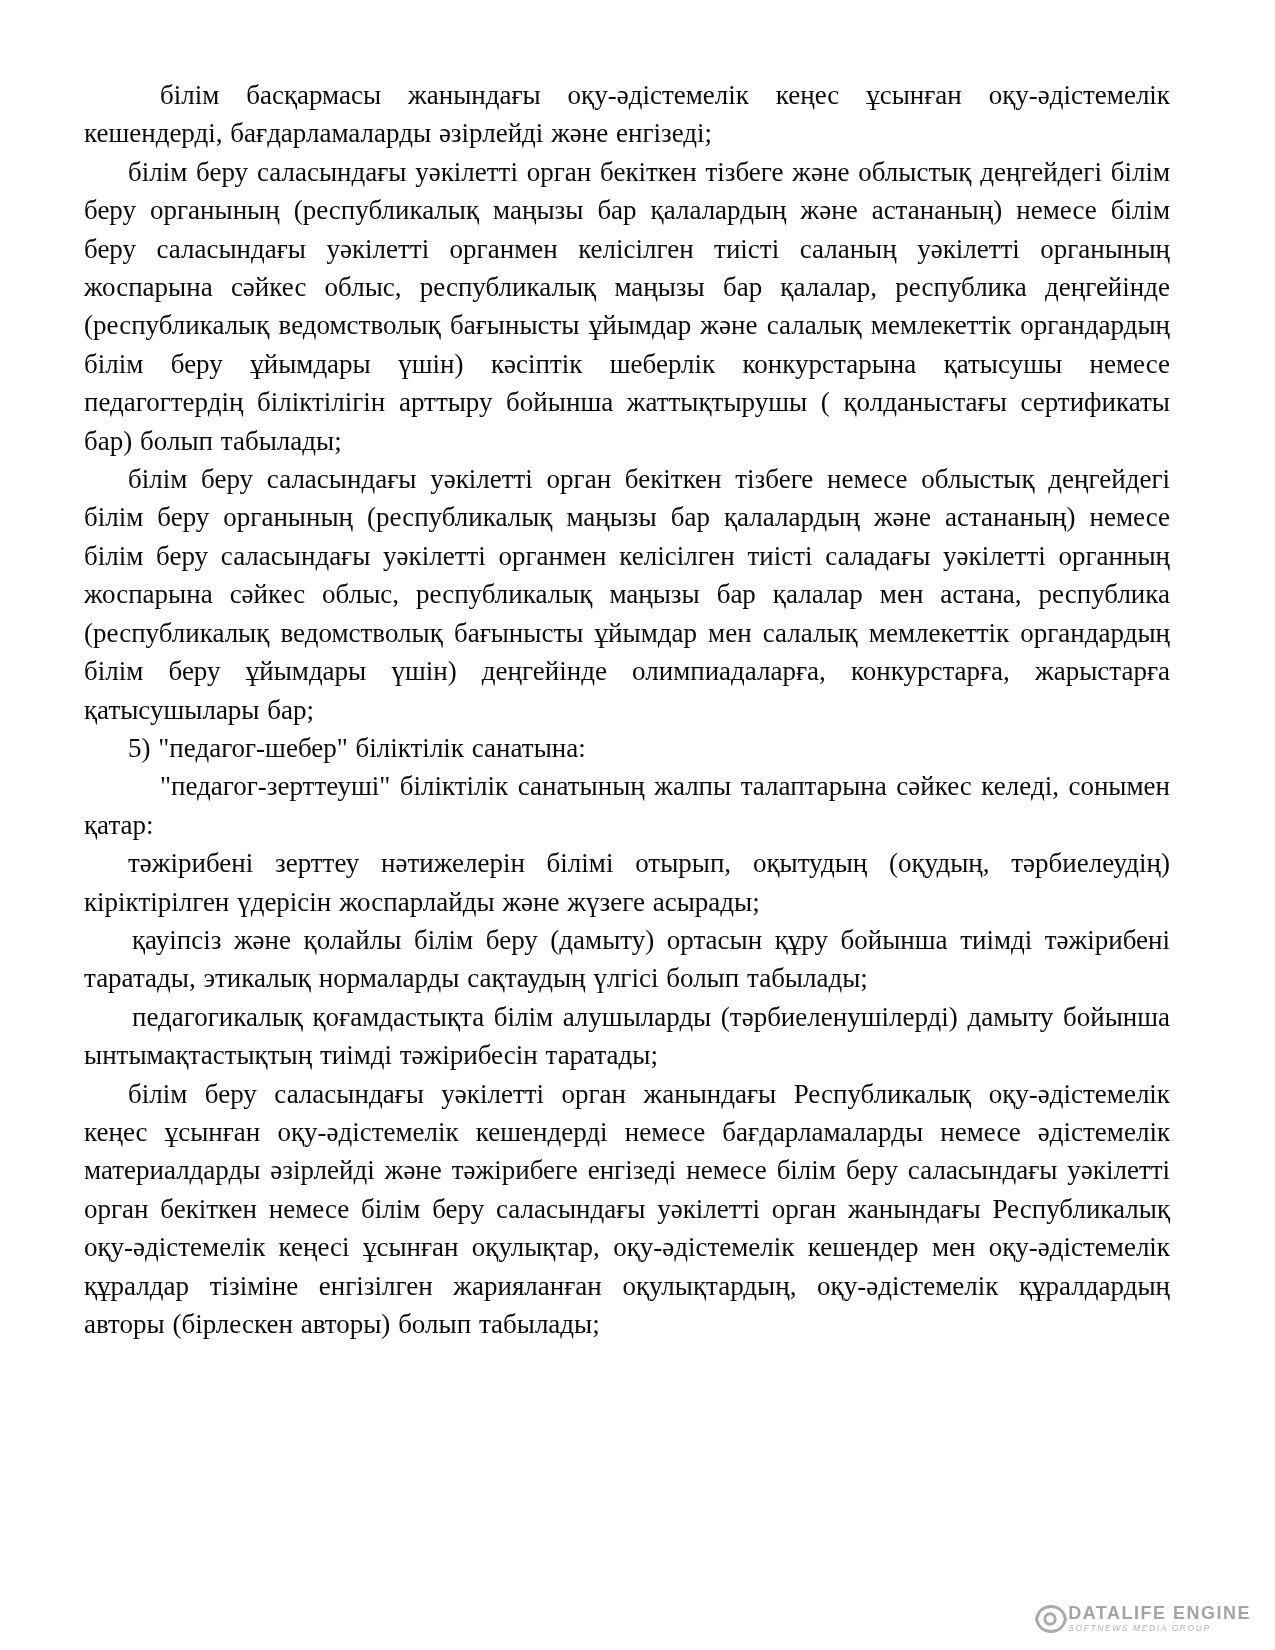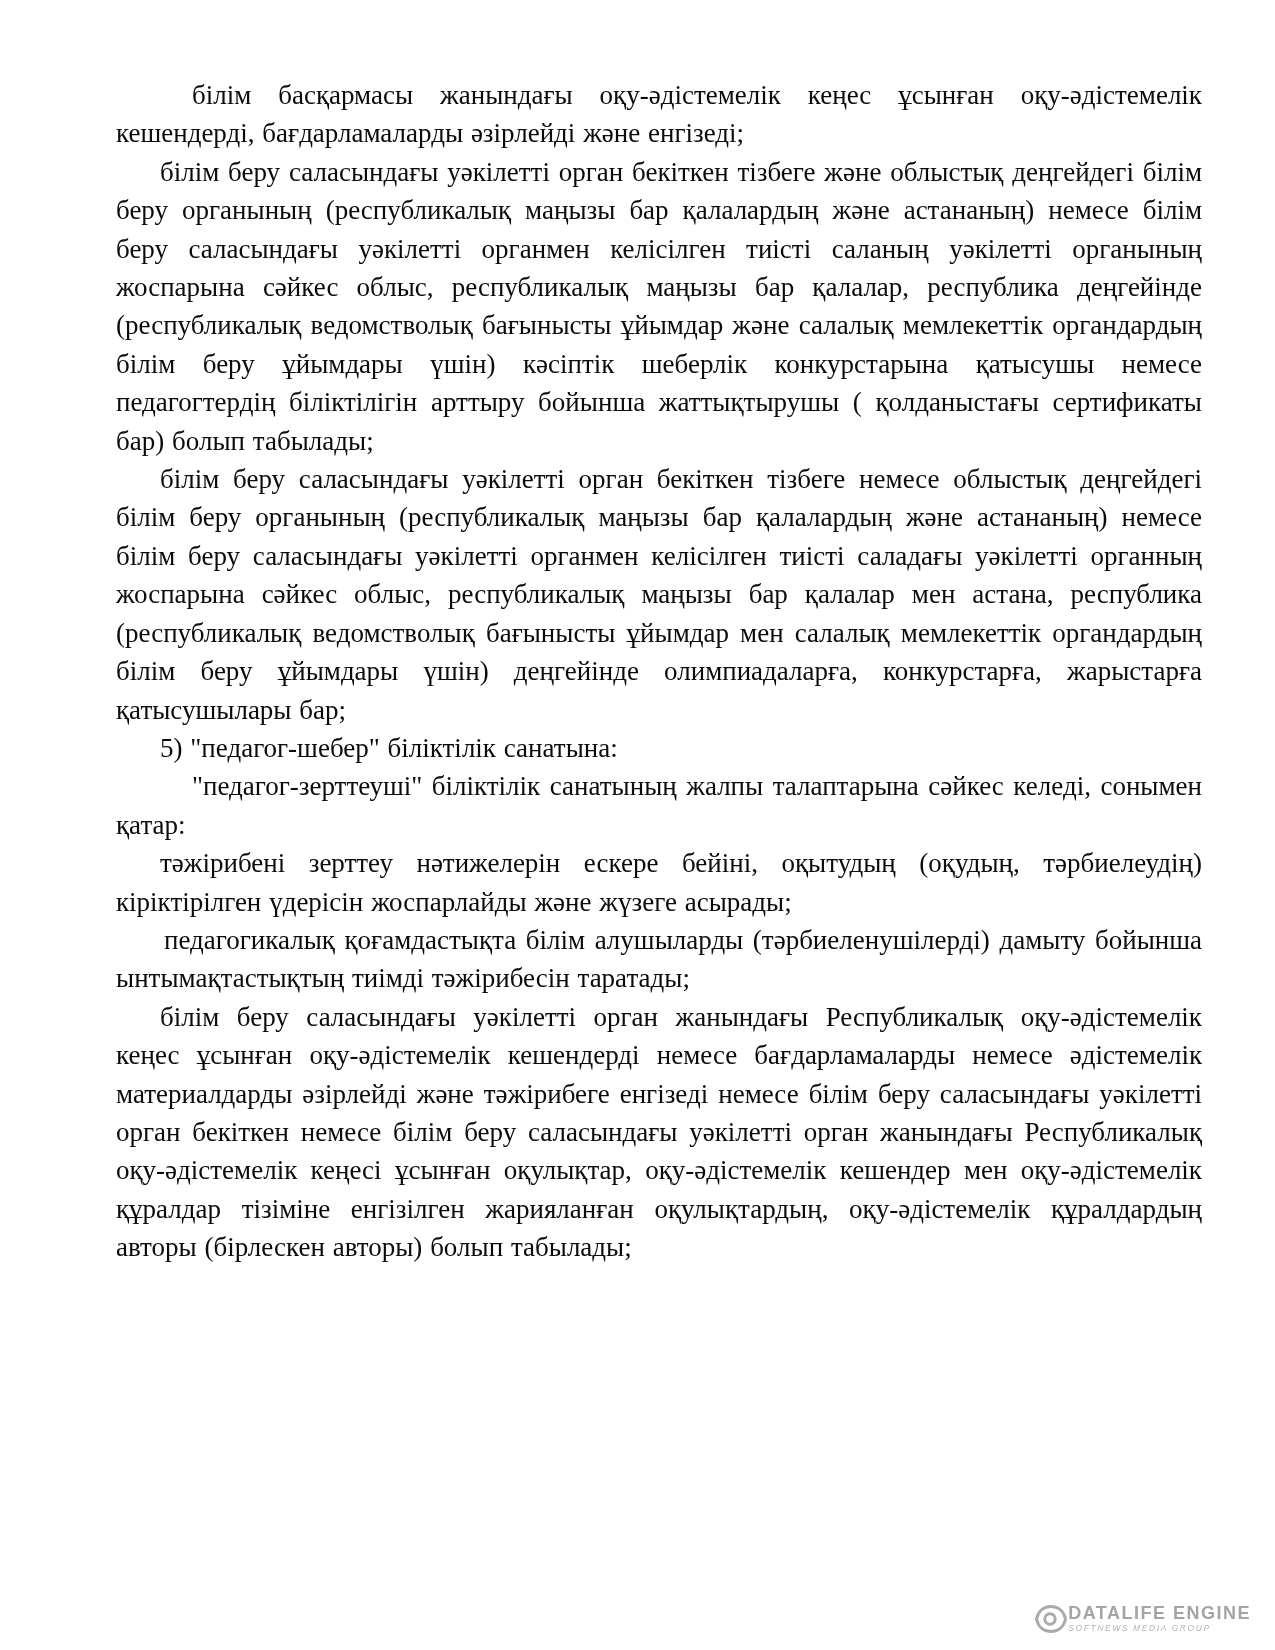--- a/index.html
+++ b/index.html
@@ -13,21 +13,20 @@
     height: 1650px;
     background: #ffffff;
     overflow: hidden;
     font-family: "Liberation Serif", "DejaVu Serif", serif;
   }
   .content {
     position: absolute;
     left: 84px;
     top: 76px;
     width: 1086px;
-    margin-left: 32px;
   }
   .content p {
     margin: 0;
     padding: 0;
     font-size: 27px;
     line-height: 38.4px;
     color: #0b0b0b;
     text-align: justify;
     text-indent: 44px;
     word-spacing: 0.04em;
@@ -67,21 +66,22 @@
 <body>
 
 <div class="page">
 
   <div class="content">
     <p class="indent-lg">білім басқармасы жанындағы оқу-әдістемелік кеңес ұсынған оқу-әдістемелік кешендерді, бағдарламаларды әзірлейді және енгізеді;</p>
     <p>білім беру саласындағы уәкілетті орган бекіткен тізбеге және облыстық деңгейдегі білім беру органының (республикалық маңызы бар қалалардың және астананың) немесе білім беру саласындағы уәкілетті органмен келісілген тиісті саланың уәкілетті органының жоспарына сәйкес облыс, республикалық маңызы бар қалалар, республика деңгейінде (республикалық ведомстволық бағынысты ұйымдар және салалық мемлекеттік органдардың білім беру ұйымдары үшін) кәсіптік шеберлік конкурстарына қатысушы немесе педагогтердің біліктілігін арттыру бойынша жаттықтырушы ( қолданыстағы сертификаты бар) болып табылады;</p>
     <p>білім беру саласындағы уәкілетті орган бекіткен тізбеге немесе облыстық деңгейдегі білім беру органының (республикалық маңызы бар қалалардың және астананың) немесе білім беру саласындағы уәкілетті органмен келісілген тиісті саладағы уәкілетті органның жоспарына сәйкес облыс, республикалық маңызы бар қалалар мен астана, республика (республикалық ведомстволық бағынысты ұйымдар мен салалық мемлекеттік органдардың білім беру ұйымдары үшін) деңгейінде олимпиадаларға, конкурстарға, жарыстарға қатысушылары бар;</p>
     <p>5) "педагог-шебер" біліктілік санатына:</p>
     <p class="indent-lg">"педагог-зерттеуші" біліктілік санатының жалпы талаптарына сәйкес келеді, сонымен қатар:</p>
-    <p>тәжірибені зерттеу нәтижелерін ескере бейіні, оқытудың (оқудың, тәрбиелеудің) кіріктірілген үдерісін жоспарлайды және жүзеге асырады;</p>
+    <p>тәжірибені зерттеу нәтижелерін білімі отырып, оқытудың (оқудың, тәрбиелеудің) кіріктірілген үдерісін жоспарлайды және жүзеге асырады;</p>
+    <p class="indent-md">қауіпсіз және қолайлы білім беру (дамыту) ортасын құру бойынша тиімді тәжірибені таратады, этикалық нормаларды сақтаудың үлгісі болып табылады;</p>
     <p class="indent-md">педагогикалық қоғамдастықта білім алушыларды (тәрбиеленушілерді) дамыту бойынша ынтымақтастықтың тиімді тәжірибесін таратады;</p>
     <p>білім беру саласындағы уәкілетті орган жанындағы Республикалық оқу-әдістемелік кеңес ұсынған оқу-әдістемелік кешендерді немесе бағдарламаларды немесе әдістемелік материалдарды әзірлейді және тәжірибеге енгізеді немесе білім беру саласындағы уәкілетті орган бекіткен немесе білім беру саласындағы уәкілетті орган жанындағы Республикалық оқу-әдістемелік кеңесі ұсынған оқулықтар, оқу-әдістемелік кешендер мен оқу-әдістемелік құралдар тізіміне енгізілген жарияланған оқулықтардың, оқу-әдістемелік құралдардың авторы (бірлескен авторы) болып табылады;</p>
   </div>
 
   <div class="watermark">
     <span class="wm-icon">
       <svg width="34" height="30" viewBox="0 0 34 30" aria-hidden="true">
         <path d="M17 2.5 C9 2.5 4 8 2.5 15 C4 22 9 27.5 17 27.5 C25 27.5 30 22 31.5 15 C30 8 25 2.5 17 2.5 Z" fill="none" stroke="#ababab" stroke-width="3" stroke-linejoin="round"></path>
         <circle cx="16" cy="15" r="5.2" fill="none" stroke="#ababab" stroke-width="3"></circle>
       </svg>

